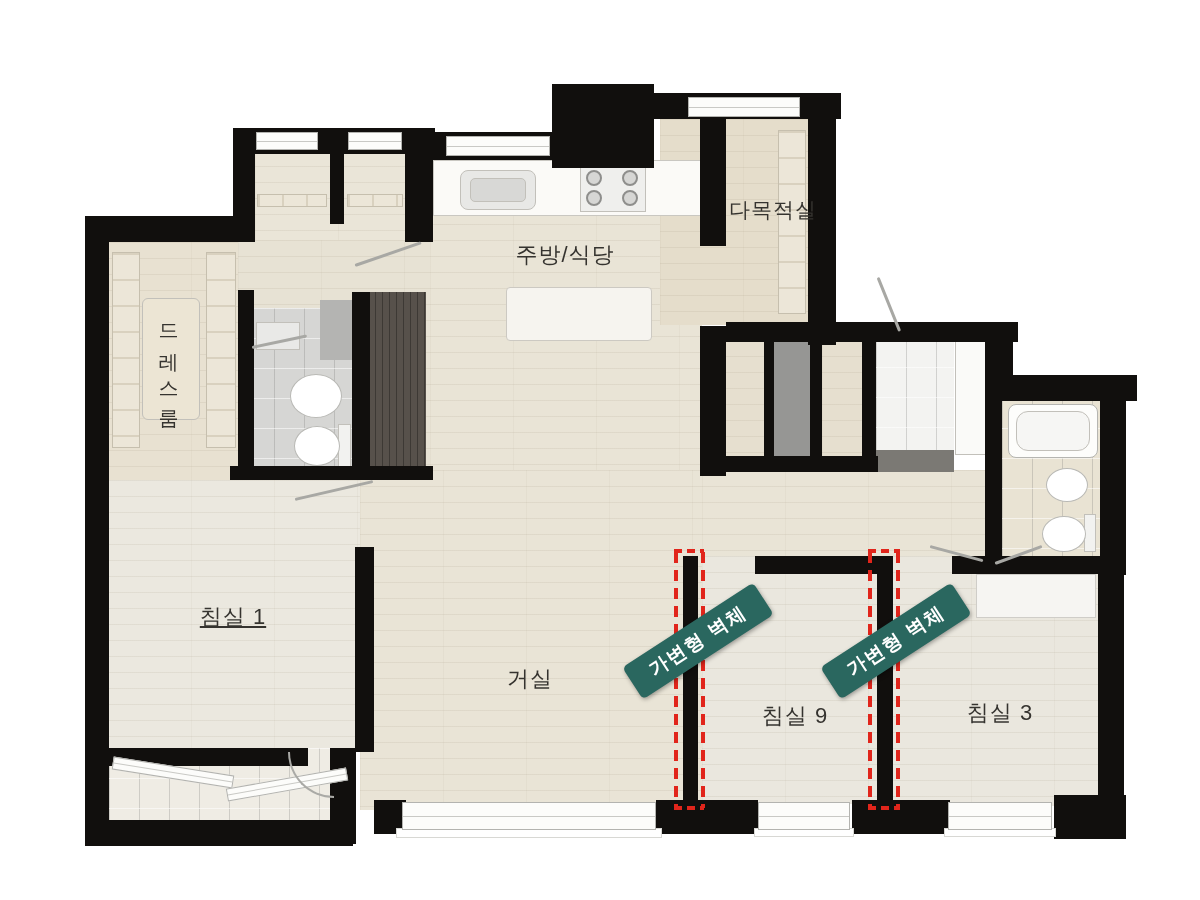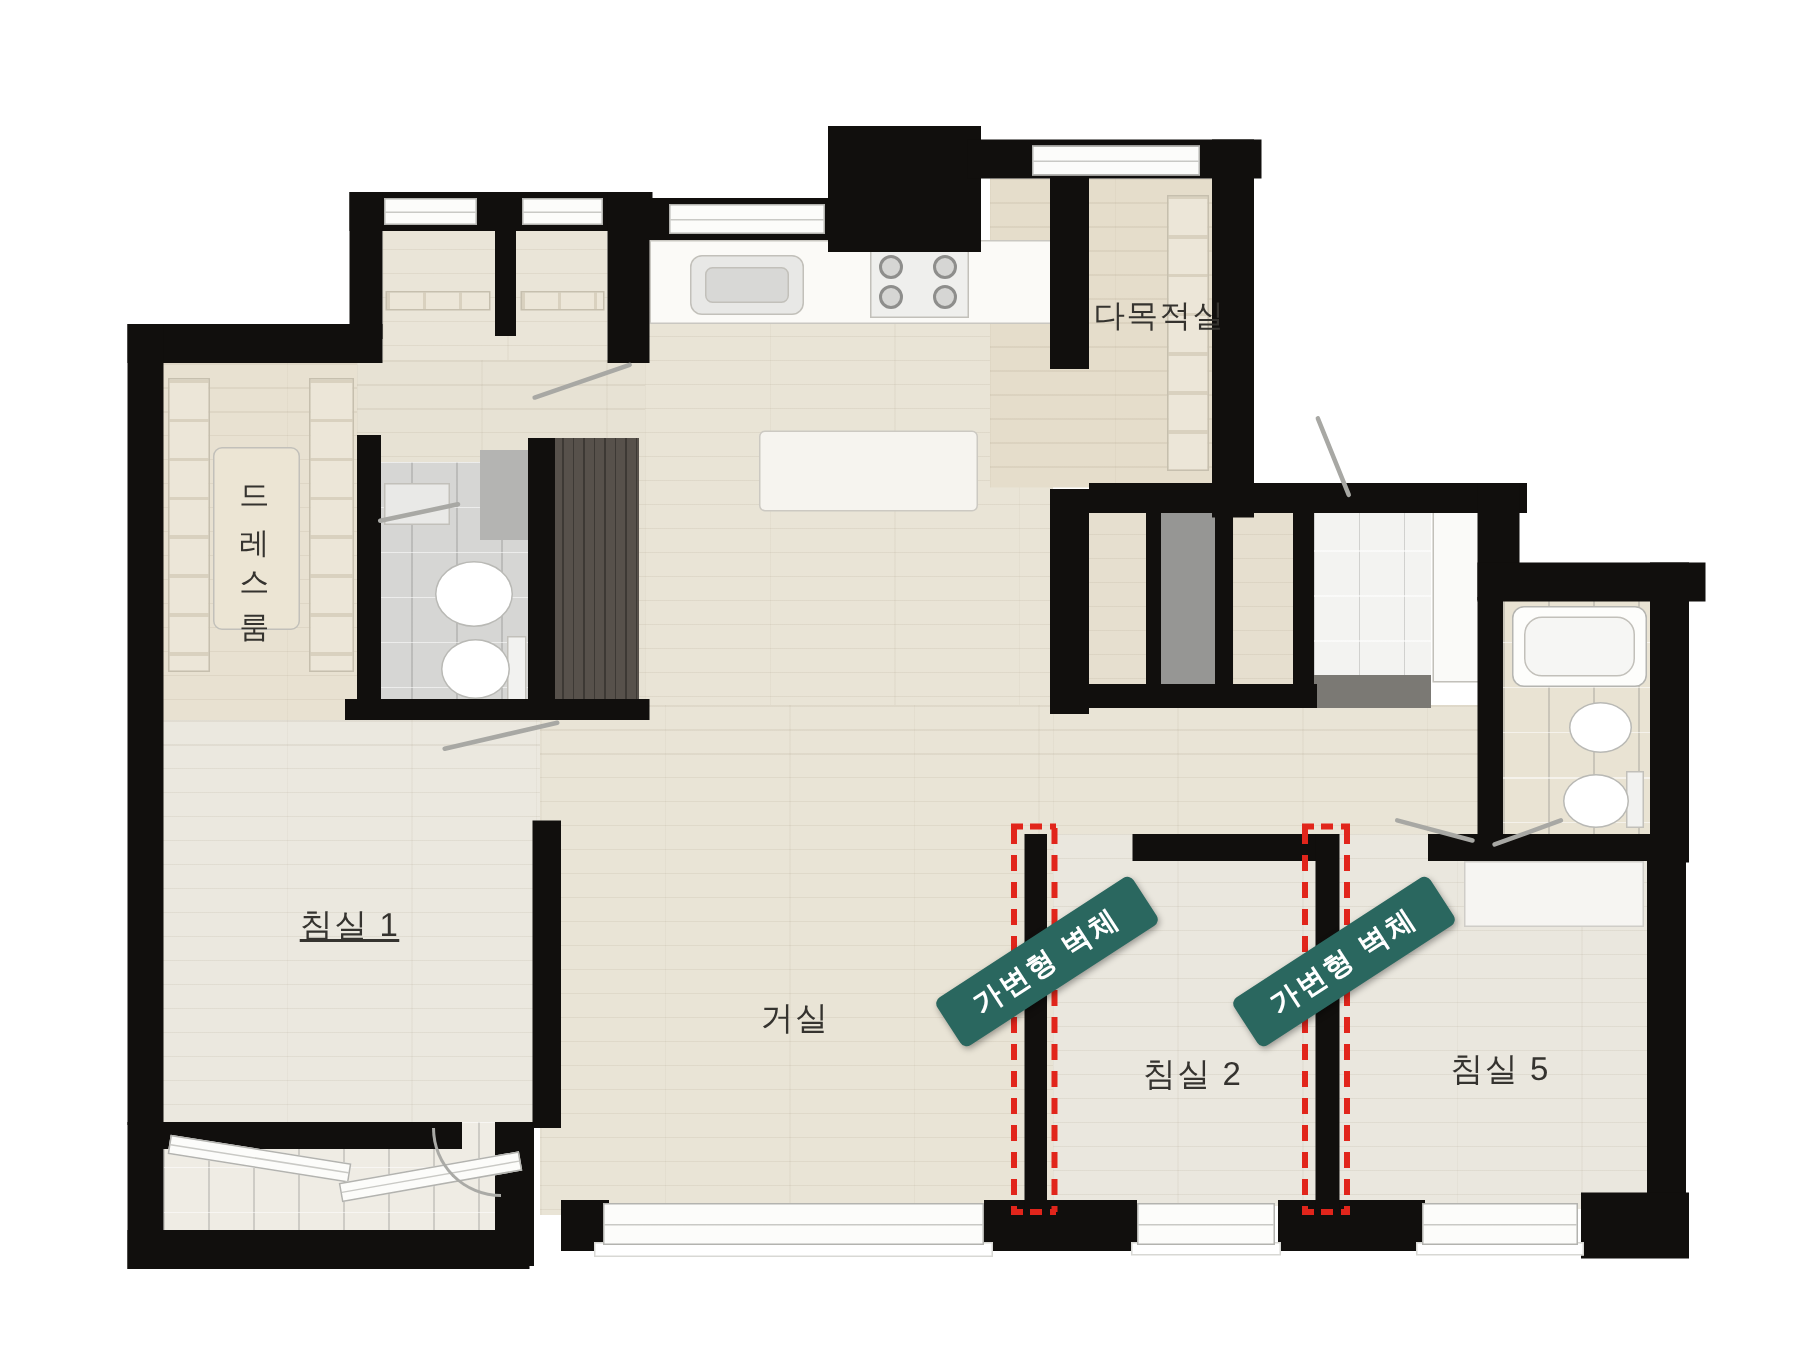--- a/index.html
+++ b/index.html
@@ -180,20 +180,21 @@
     <div class="cap" style="left:868px;top:549px;width:32px;"></div>
     <div class="dash" style="left:868px;top:552px;height:256px;"></div>
     <div class="wall" style="left:877px;top:556px;width:16px;height:250px;"></div>
     <div class="dash" style="left:896px;top:552px;height:256px;"></div>
     <div class="cap" style="left:868px;top:806px;width:32px;"></div>
   </div>
 
   <div class="badge" style="left:620px;top:622px;width:156px;height:38px;transform:rotate(-33deg);">가변형 벽체</div>
   <div class="badge" style="left:818px;top:622px;width:156px;height:38px;transform:rotate(-33deg);">가변형 벽체</div>
 
+  <div class="lbl" style="left:475px;top:240px;width:180px;">주방/식당</div>
   <div class="lbl" style="left:698px;top:196px;width:150px;font-size:21px;">다목적실</div>
   <div class="lbl lbl-v" style="left:156px;top:292px;height:150px;font-size:20px;">드레스룸</div>
   <div class="lbl" style="left:158px;top:602px;width:150px;text-decoration:underline;">침실 1</div>
   <div class="lbl" style="left:470px;top:664px;width:120px;font-family:Liberation Serif, serif;">거실</div>
-  <div class="lbl" style="left:725px;top:701px;width:140px;">침실 2</div>
-  <div class="lbl" style="left:930px;top:698px;width:140px;">침실 5</div>
+  <div class="lbl" style="left:725px;top:701px;width:140px;">침실 9</div>
+  <div class="lbl" style="left:930px;top:698px;width:140px;">침실 3</div>
 
 </div>
 
 </body></html>

